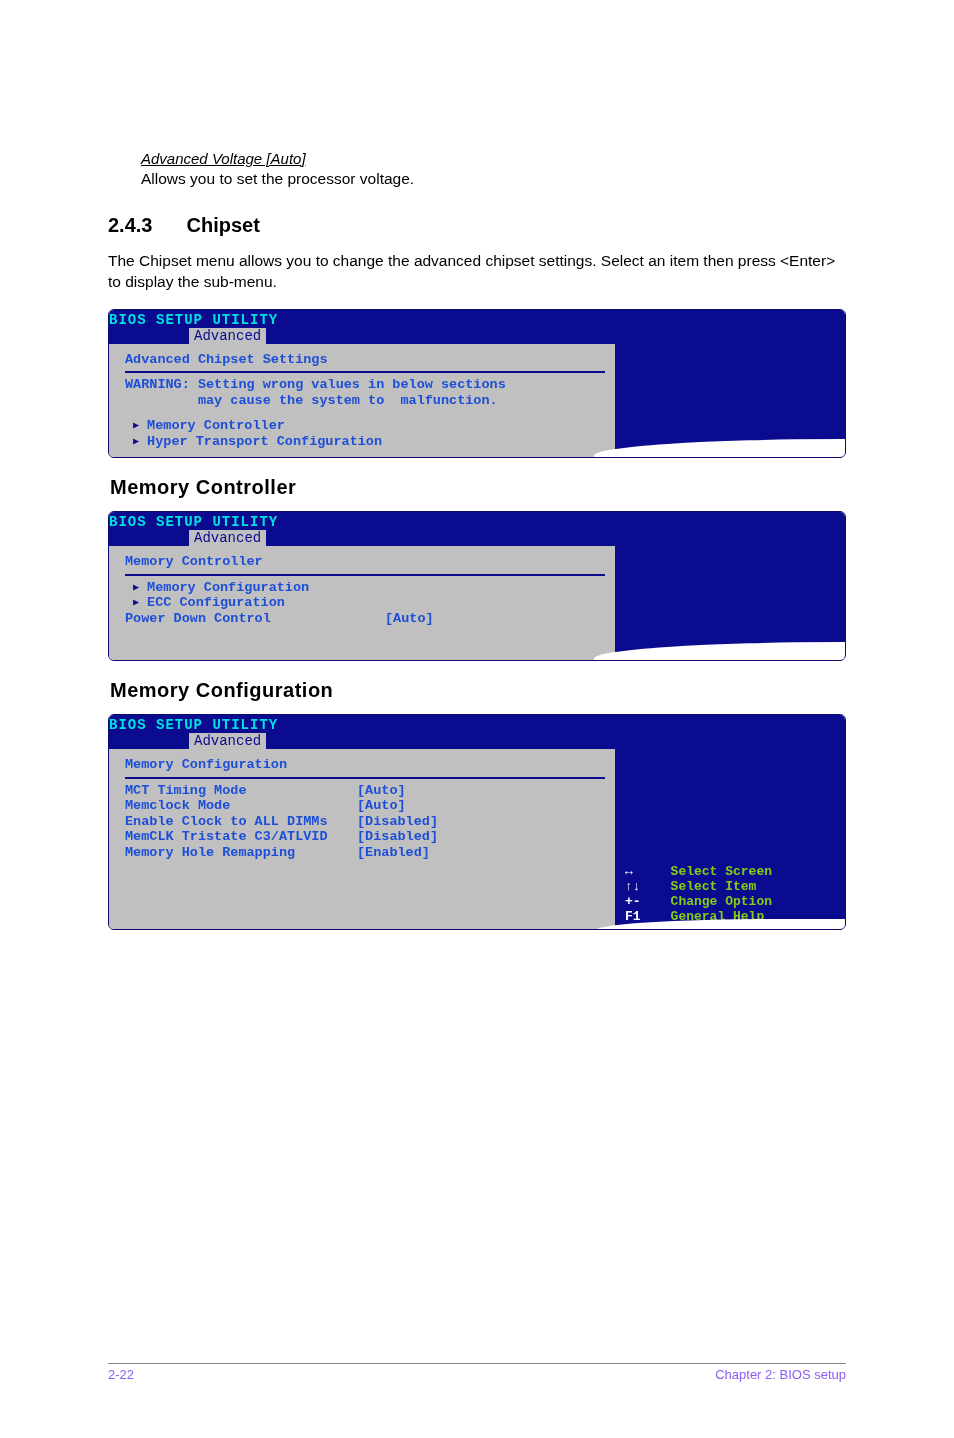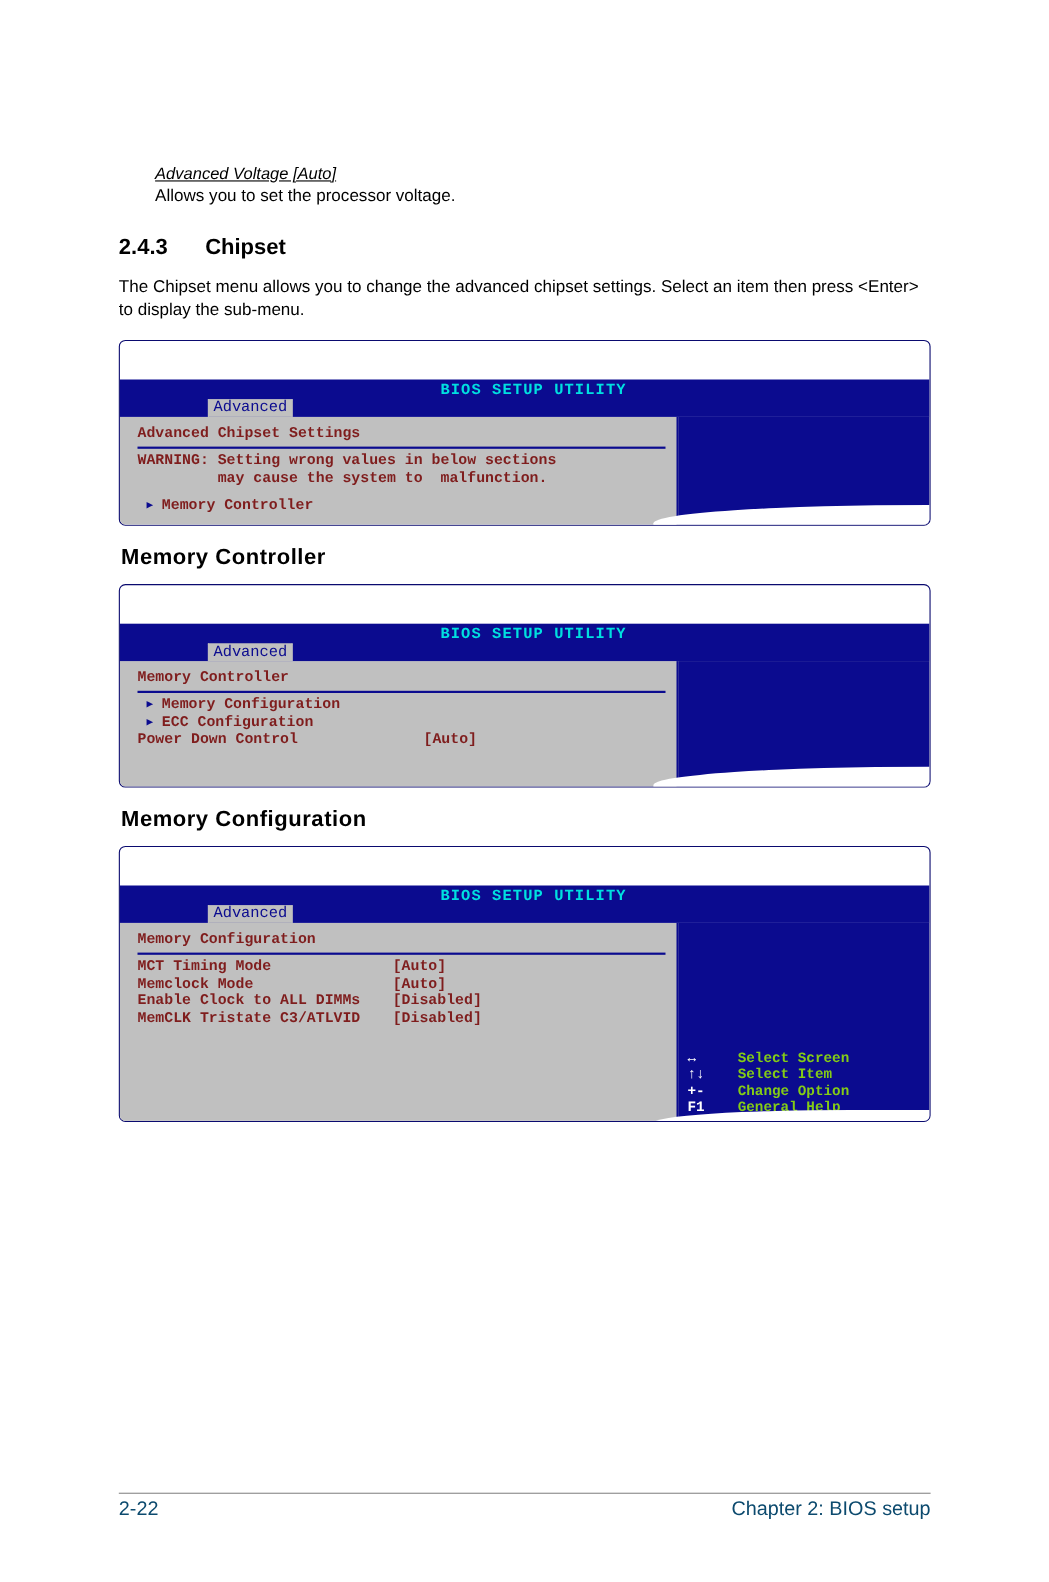--- a/index.html
+++ b/index.html
@@ -52,25 +52,23 @@
     font-family: "Courier New", monospace;
     font-weight: bold;
     font-size: 13.5px;
     margin-bottom: 6px;
     background:#fff;
     position:relative;
   }
   .bios-header {
     background: #0b0b8f;
     color: #fff;
-    text-align: center;
-    padding: 1px 0 0 16px;
+    padding: 1px 0 0 0;
     position: relative;
     height: 34px;
-    margin-top: 35px;
   }
   .bios-title {
     color: #00e0e0;
     letter-spacing: 1px;
     font-size: 14px;
     display:block;
     padding-top:1px;
   }
   .bios-tab {
     position: absolute;
@@ -86,21 +84,21 @@
     line-height:15px;
   }
   .bios-body {
     display: flex;
     background: #c0c0c0;
   }
   .bios-left {
     flex: 1;
     min-width:0;
     padding: 8px 10px 8px 16px;
-    color: #7f1d1d;
+    color: #1d4ed8;
     border-right: 2px solid #0b0b8f;
   }
   .bios-right {
     width: 228px;
     background: #0b0b8f;
     color: #fff;
     padding: 8px 8px 4px 8px;
     font-size:13px;
   }
   .menu-row { white-space: pre; line-height:1.15; }
@@ -113,24 +111,24 @@
   .help-row { white-space: pre; line-height:1.15; }
   .right-curve-mask { position:absolute; left:485px; right:0; bottom:-2px; height:20px; background:#fff; border-top-left-radius:300px 20px;}
   
   .footer {
     position: absolute;
     left: 108px;
     right: 108px;
     bottom: 56px;
     border-top: 1px solid #888;
     padding-top: 3px;
-    font-size: 18px;
+    font-size: 13px;
     display: flex;
     justify-content: space-between;
-    color:#0c4a6e;
+    color:#8b5cf6;
   }
 </style>
 </head>
 <body>
 
 <div class="page">
 
   <p class="proc-voltage-heading">Advanced Voltage [Auto]</p>
   <p class="proc-voltage-text">
     <span>Allows you to set the processor voltage.</span><br>
@@ -145,20 +143,21 @@
     <div class="bios-header">
       <span class="bios-title">BIOS SETUP UTILITY</span>
       <span class="bios-tab">Advanced</span>
     </div>
     <div class="bios-body">
       <div class="bios-left">
         <div class="menu-row underline-row">Advanced Chipset Settings</div>
         <div class="menu-row">WARNING: Setting wrong values in below sections</div>
         <div class="menu-row" style="margin-bottom:10px;font-family:Liberation Mono, monospace;">         may cause the system to  malfunction.</div>
         <div class="menu-row"> <span class="arrow"></span><span>Memory Controller</span></div>
+        <div class="menu-row"> <span class="arrow"></span><span>Hyper Transport Configuration</span></div>
       </div>
       <div class="bios-right"></div>
     </div>
     <div class="right-curve-mask"></div>
   </div>
 
   <h3 class="subheading">Memory Controller</h3>
 
   <div class="bios-box" style="position:relative;">
     <div class="bios-header">
@@ -184,20 +183,21 @@
       <span class="bios-title">BIOS SETUP UTILITY</span>
       <span class="bios-tab">Advanced</span>
     </div>
     <div class="bios-body">
       <div class="bios-left" style="padding-bottom:6px;">
         <div class="menu-row underline-row">Memory Configuration</div>
         <div class="menu-row"><span style="display:inline-block;width:232px;">MCT Timing Mode</span><span>[Auto]</span></div>
         <div class="menu-row"><span style="display:inline-block;width:232px;">Memclock Mode</span><span>[Auto]</span></div>
         <div class="menu-row"><span style="display:inline-block;width:232px;">Enable Clock to ALL DIMMs</span><span>[Disabled]</span></div>
         <div class="menu-row"><span style="display:inline-block;width:232px;">MemCLK Tristate C3/ATLVID</span><span>[Disabled]</span></div>
+        <div class="menu-row"><span style="display:inline-block;width:232px;">Memory Hole Remapping</span><span>[Enabled]</span></div>
         <div style="height:62px;"></div>
       </div>
       <div class="bios-right help-keys">
         <div style="height:108px;"></div>
         <div class="help-row"><span class="sym">↔</span>  <span class="desc">Select Screen</span></div>
         <div class="help-row"><span class="sym">↑↓</span>  <span class="desc">Select Item</span></div>
         <div class="help-row"><span class="sym">+-</span>  <span class="desc">Change Option</span></div>
         <div class="help-row"><span class="sym">F1</span>  <span class="desc">General Help</span></div>
       </div>
     </div>

